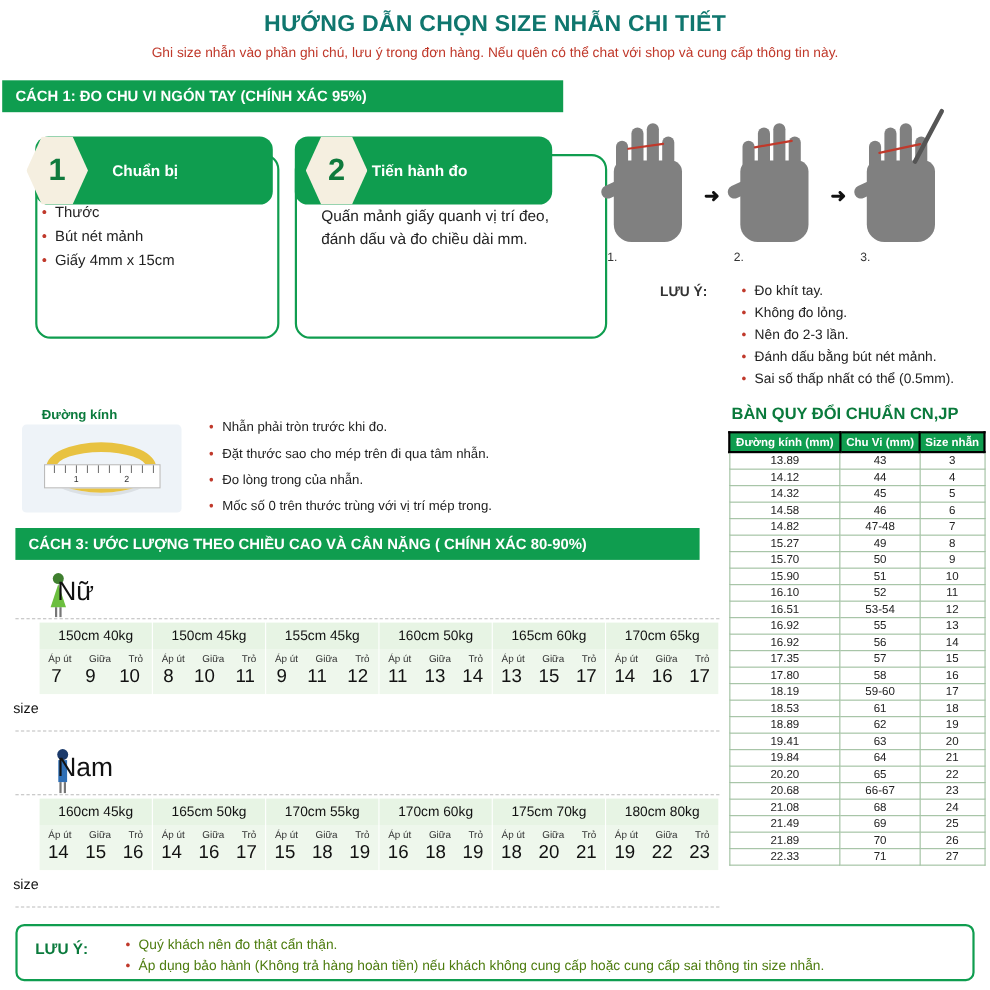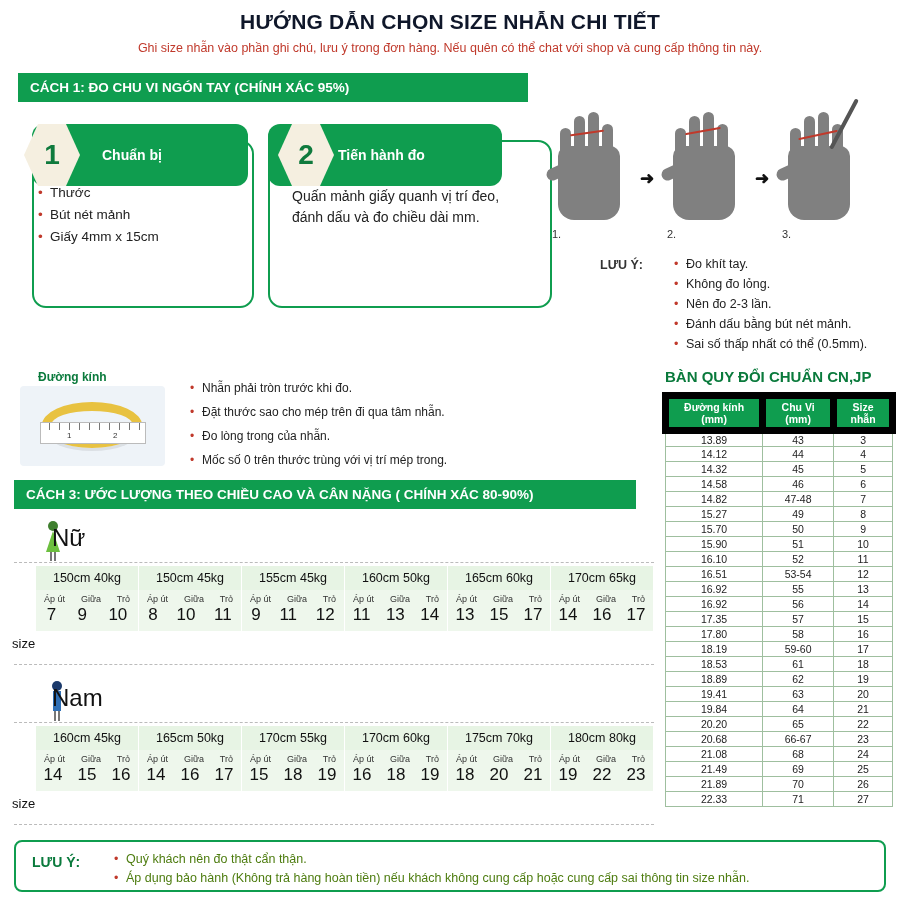--- a/index.html
+++ b/index.html
@@ -10,21 +10,21 @@
     font-family:"Liberation Sans", sans-serif;
     color:#222;
     position:relative;
     overflow:hidden;
   }
   .page { position:relative; width:900px; height:900px; }
 
   
   .title {
     text-align:center;
-    color:#0f172a;
+    color:#0f766e;
     font-weight:bold;
     font-size:21px;
     letter-spacing:.2px;
     padding-top:10px;
   }
   .subtitle {
     text-align:center;
     color:#c0392b;
     font-size:12.5px;
     margin-top:7px;
@@ -32,21 +32,21 @@
 
   
   .bar {
     background:#0f9d4f;
     color:#fff;
     font-weight:bold;
     font-size:13.5px;
     padding:7px 12px;
     position:absolute;
   }
-  .bar.b1 { left:18px; top:73px; width:510px; }
+  .bar.b1 { left:2px; top:73px; width:510px; }
   .bar.b2 { left:14px; top:329px; width:526px; }
   .bar.b3 { left:14px; top:480px; width:622px; }
 
   
   .panel {
     position:absolute;
     border:2px solid #0f9d4f;
     border-radius:14px;
     background:#fff;
   }
@@ -156,21 +156,21 @@
     position:absolute; left:665px; top:368px;
     font-size:15px; font-weight:bold; color:#0a7a3c;
   }
   table.conv {
     position:absolute; left:662px; top:392px;
     border-collapse:collapse; width:234px;
     font-size:10.5px;
   }
   table.conv th {
     background:#0f9d4f; color:#fff; font-weight:bold;
-    border:7px solid #000000; padding:2px 2px; line-height:12px;
+    border:2px solid #000000; padding:2px 2px; line-height:12px;
   }
   table.conv td {
     border:1px solid #9fbf9f; padding:0 2px; text-align:center; height:15px;
     background:#fff;
   }
 
   
   .gender { position:absolute; font-size:24px; color:#111; }
   .gender .gname { margin-left:8px; }
   .g-nu { left:44px; top:524px; }

